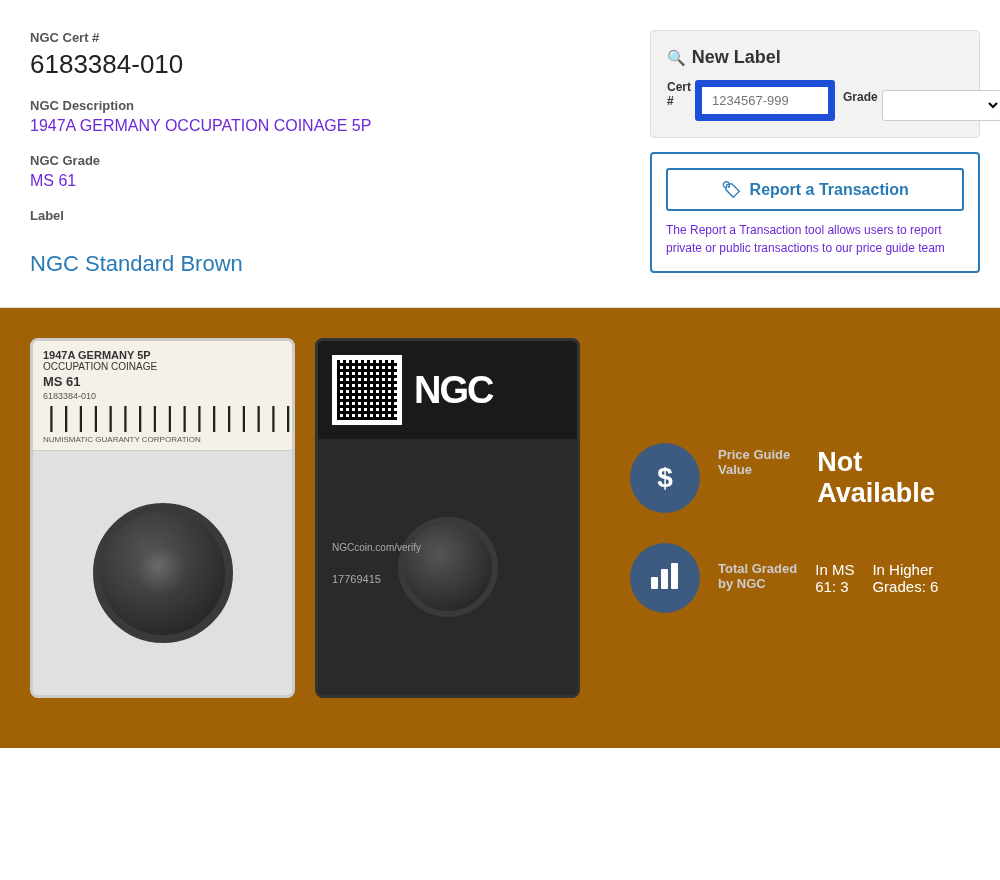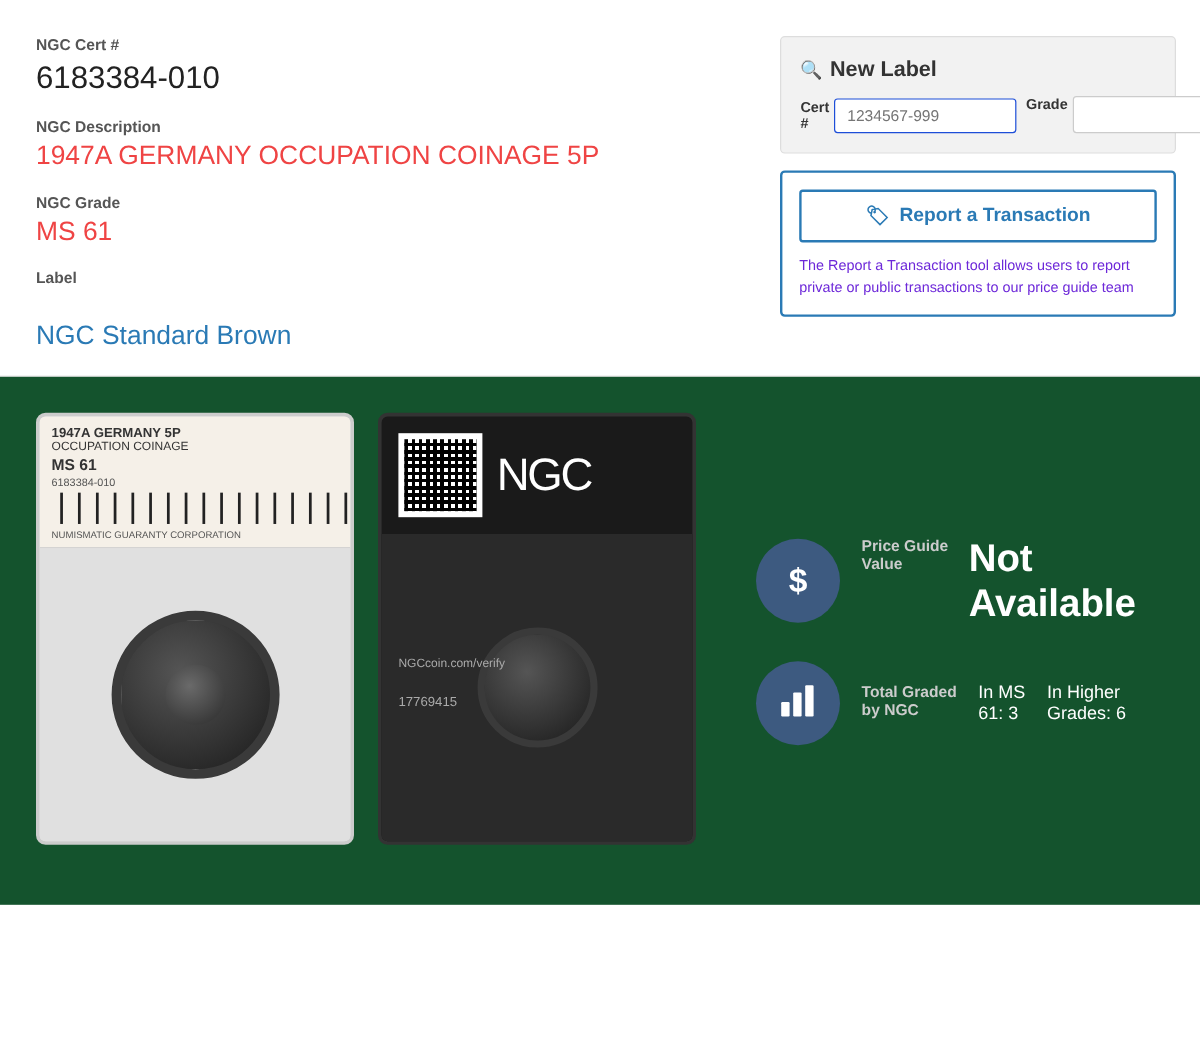--- a/index.html
+++ b/index.html
@@ -27,22 +27,22 @@
       margin-bottom: 4px;
       margin-top: 18px;
     }
     .field-value {
       font-size: 26px;
       color: #222;
       font-weight: normal;
       margin-bottom: 2px;
     }
     .field-value-large {
-      font-size: 22px;
-      color: #ef4444;
+      font-size: 16px;
+      color: #6d28d9;
     }
     .field-value-link {
       font-size: 22px;
       color: #2a7ab5;
       text-decoration: none;
       margin-top: 28px;
     }
     .first-field { margin-top: 0; }
 
     
@@ -76,24 +76,24 @@
       flex-direction: row;
       gap: 4px;
     }
     .search-field-label {
       font-size: 12px;
       color: #333;
       font-weight: bold;
     }
     .search-input {
       padding: 6px 10px;
-      border: 1px solid #1d4ed8;
+      border: 7px solid #1d4ed8;
       border-radius: 3px;
       font-size: 13px;
-      width: 152px;
+      width: 140px;
       color: #999;
     }
     .grade-select {
       padding: 6px 10px;
       border: 1px solid #ccc;
       border-radius: 3px;
       font-size: 13px;
       width: 120px;
       background: #fff;
     }
@@ -132,21 +132,21 @@
       margin-bottom: 10px;
     }
     .report-desc {
       font-size: 12px;
       color: #6d28d9;
       line-height: 1.5;
     }
 
     
     .bottom-section {
-      background: #14532d;
+      background: #a16207;
       padding: 30px;
       display: flex;
       gap: 30px;
       min-height: 440px;
     }
 
     
     .coins-area {
       display: flex;
       gap: 20px;
@@ -259,21 +259,21 @@
     .qr-inner {
       width: 60px;
       height: 60px;
       background:
         repeating-linear-gradient(0deg, #000 0px, #000 3px, #fff 3px, #fff 6px),
         repeating-linear-gradient(90deg, #000 0px, #000 3px, #fff 3px, #fff 6px);
       background-blend-mode: multiply;
     }
     .ngc-logo-text {
       font-size: 38px;
-      font-weight: 400;
+      font-weight: 700;
       color: #fff;
       font-family: Arial, sans-serif;
       letter-spacing: -2px;
       line-height: 1;
       align-self: center;
     }
     .slab-verify-url {
       font-size: 10px;
       color: #aaa;
       position: absolute;
@@ -335,21 +335,21 @@
     .stat-text-area {
       display: flex;
     }
     .stat-title {
       font-size: 13px;
       color: #ccc;
       font-weight: bold;
       margin-bottom: 4px;
     }
     .stat-value-main {
-      font-size: 32px;
+      font-size: 27px;
       color: #fff;
       font-weight: bold;
     }
     .stat-value-sub {
       font-size: 15px;
       color: #fff;
     }
 
     
     .divider {

